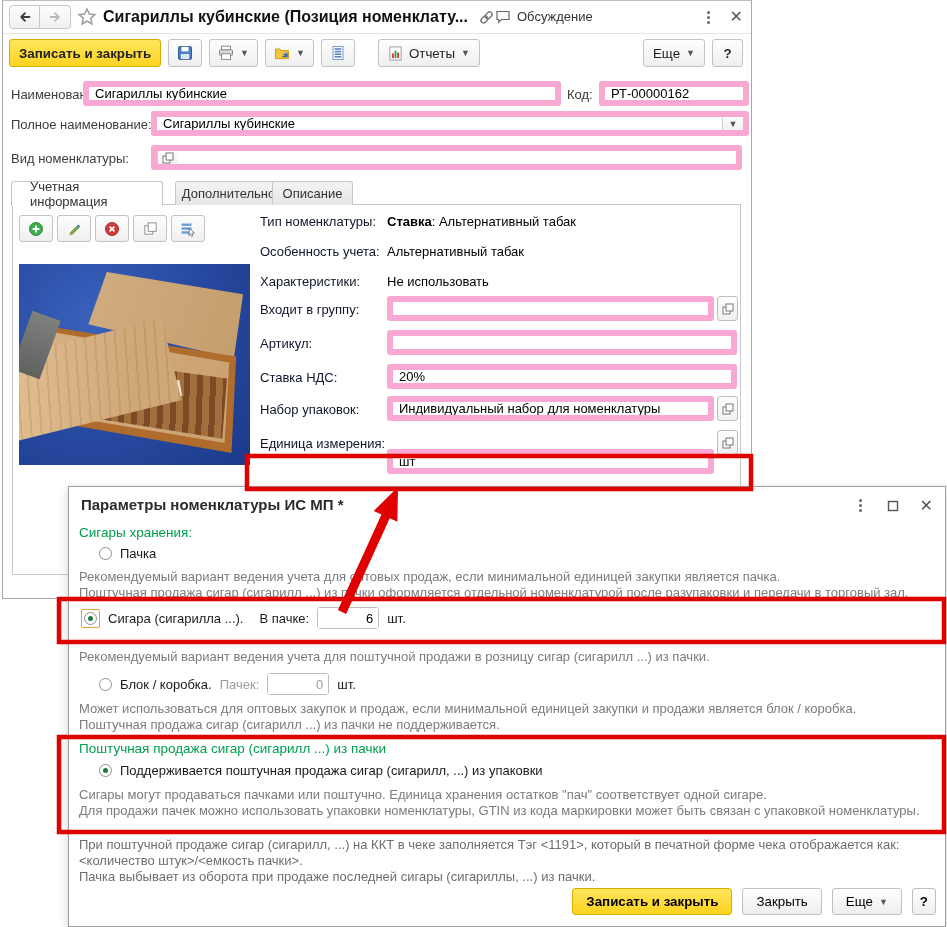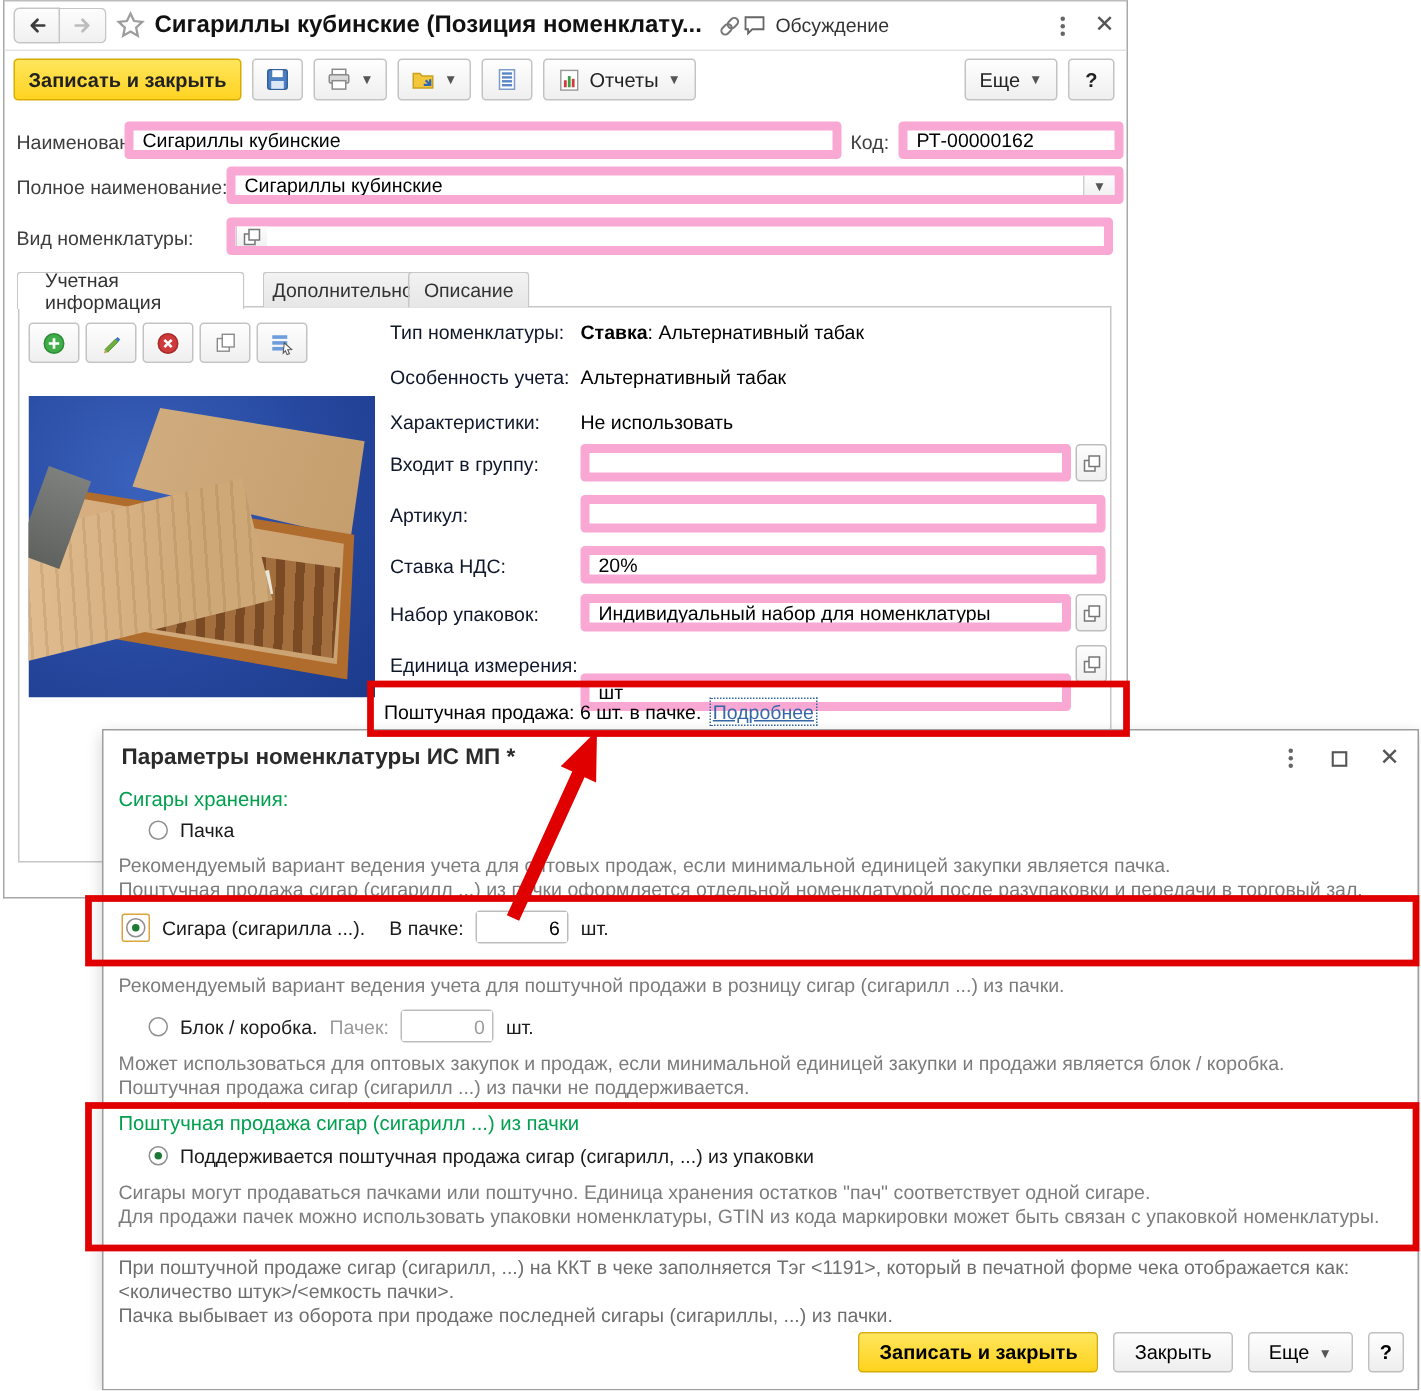--- a/index.html
+++ b/index.html
@@ -219,21 +219,21 @@
         <svg width="16" height="16" viewBox="0 0 16 16">
           <rect x="3" y="1.5" width="10" height="13" fill="#fff" stroke="#7c9cc9"></rect>
           <g fill="#5b87c5">
             <rect x="4.6" y="3.2" width="6.8" height="1.6"></rect>
             <rect x="4.6" y="5.8" width="6.8" height="1.6"></rect>
             <rect x="4.6" y="8.4" width="6.8" height="1.6"></rect>
             <rect x="4.6" y="11" width="6.8" height="1.6"></rect>
           </g>
         </svg>
       </button>
-      <button class="btn" style="margin-left:0;text-align:center;">
+      <button class="btn" style="margin-left:16px;text-align:center;">
         <svg width="15" height="15" viewBox="0 0 16 16">
           <rect x="2" y="1" width="12" height="14" fill="#fff" stroke="#999"></rect>
           <rect x="4.2" y="8" width="2" height="5" fill="#d03b3b"></rect>
           <rect x="7" y="5" width="2" height="8" fill="#3c9e45"></rect>
           <rect x="9.8" y="7" width="2" height="6" fill="#d03b3b"></rect>
         </svg>
         <span>Отчеты</span>
         <span class="caret">▼</span>
       </button>
       <span class="spacer"></span>
@@ -376,24 +376,20 @@
       <div class="field" style="left:374px;top:225px;width:327px;height:25px;margin-top:19px;">
         <input value="шт" style="">
       </div>
       <span class="sidebtn" style="left:704px;top:225px;height:25px;">
         <svg width="12" height="12" viewBox="0 0 12 12">
           <rect x="1" y="4" width="7" height="7" fill="#fff" stroke="#777"></rect>
             <rect x="4" y="1" width="7" height="7" fill="#fff" stroke="#777"></rect>
         </svg>
       </span>
 
-      <span class="dval" style="left:243px;top:262px;">
-        <span>Поштучная продажа: 6 шт. в пачке.</span>
-        <span class="link" style="margin-left:4px;">Подробнее</span>
-      </span>
     </div>
   </div>
 
   <div class="dialog">
     <span class="dlg-title">Параметры номенклатуры ИС МП *</span>
     <span class="dlg-ctl">
       <span class="kebab">
           <i></i>
           <i></i>
           <i></i>

